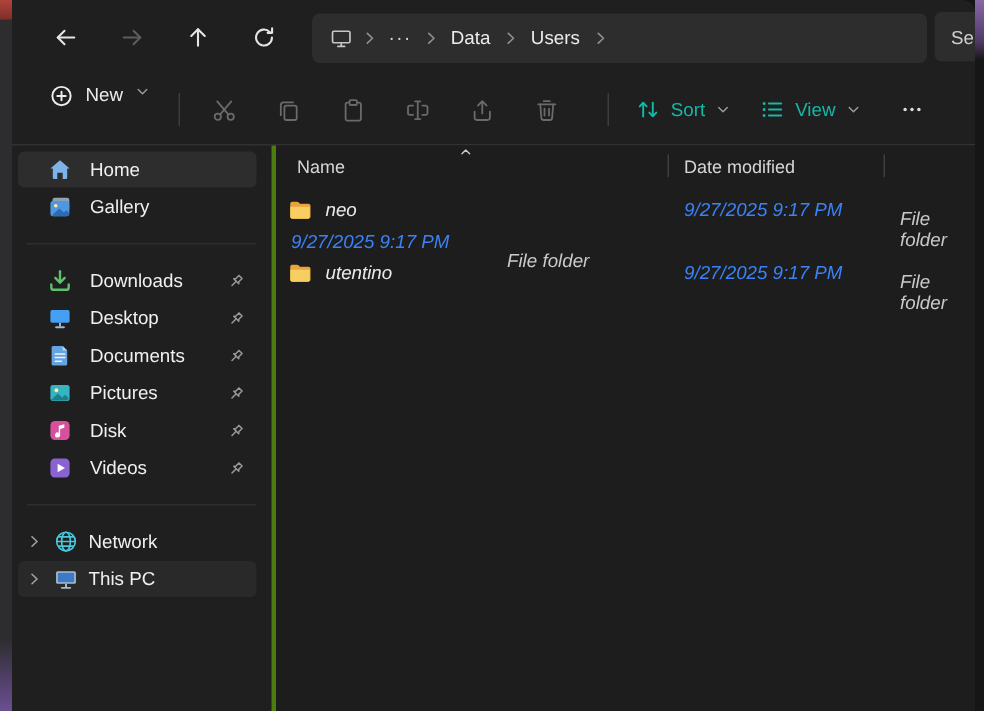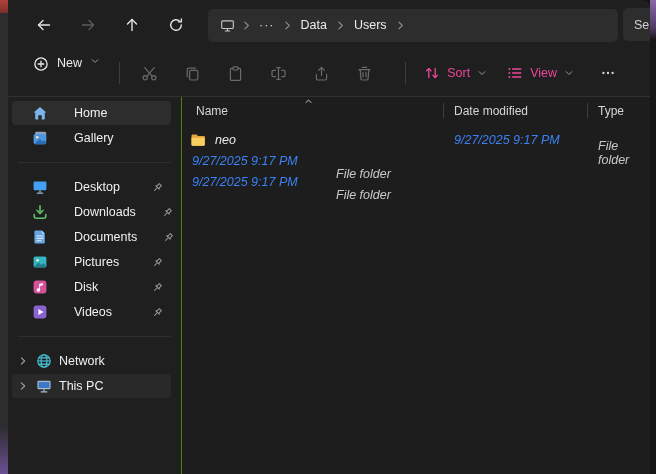--- a/index.html
+++ b/index.html
@@ -39,41 +39,41 @@
 
   
   .toolbar{height:46px;display:flex;align-items:center;padding:0 10px 0 14px;}
   .new-btn{display:flex;align-items:flex-start;gap:8px;height:34px;padding:0 11px;
       border-radius:4px;color:#ececec;}
   .tb-sep{width:1px;height:22px;background:#3d3d3d;margin:0 8px;flex:0 0 auto;}
   .tool-btn{width:43px;height:34px;display:flex;align-items:center;justify-content:center;
       border-radius:4px;color:#6a6a6a;flex:0 0 auto;}
   .tb-right{margin-left:auto;display:flex;align-items:center;}
   .dd-btn{display:flex;align-items:center;gap:7px;height:34px;padding:0 10px;
-      border-radius:4px;color:#ec4899;}
+      border-radius:4px;color:#14b8a6;}
   .more-btn{width:40px;height:34px;display:flex;align-items:center;justify-content:center;
       color:#dcdcdc;margin:0 12px 0 4px;border-radius:4px;}
   .chev-dim{color:#9a9a9a;display:flex;align-items:center;}
   .main-divider{height:1px;background:#313131;}
 
   
   .main{display:flex;height:377px;}
   .sidebar{width:173px;flex:0 0 auto;padding-top:4px;overflow:hidden;}
   .side-item{height:24px;margin:0 10px 1px 4px;border-radius:4px;display:flex;
-      align-items:center;gap:26px;padding:0 6px 0 20px;color:#f0f0f0;}
+      align-items:center;gap:12px;padding:0 6px 0 20px;color:#f0f0f0;}
   .side-item.selected{background:#2d2d2d;}
   .side-item.hl{background:#292929;}
   .side-item.tree{padding-left:4px;gap:7px;}
   .si-icon{width:16px;height:16px;display:flex;flex:0 0 auto;}
   .si-label{white-space:nowrap;}
   .pin{margin-left:auto;color:#989898;display:flex;flex:0 0 auto;padding-right:2px;}
   .tchev{width:13px;display:flex;justify-content:center;color:#a2a2a2;flex:0 0 auto;}
   .side-sep{height:1px;background:#2e2e2e;margin:12px 10px;}
 
-  .content{flex:1;border-left:1px solid #4d7c0f;background:#1d1d1d;display:flex;
+  .content{flex:1;border-left:3px solid #4d7c0f;background:#1d1d1d;display:flex;
       flex-direction:column;min-width:0;}
   .header-row{height:27px;display:flex;align-items:center;color:#d6d6d6;font-size:12px;}
   .hcell{box-sizing:border-box;position:relative;height:100%;display:flex;align-items:center;}
   .hcell.sepline::after{content:"";position:absolute;right:0;top:6px;width:1px;height:15px;
       background:#3f3f3f;}
   .h-name{width:262px;padding-left:14px;}
   .h-date{width:144px;padding-left:10px;}
   .h-type{flex:1;padding-left:10px;}
   .sort-caret{position:absolute;left:122px;top:0px;color:#c9c9c9;display:flex;}
   .rows{padding-top:5px;font-style:italic;}
@@ -278,45 +278,45 @@
                 <path d="M3 13.2 7.6 9l3 2.6 1.6-1.4 2 1.8v.4a1.8 1.8 0 0 1-1.8 1.8H3.4z" fill="#2c6cb5"></path>
               </svg>
           </span>
           <span class="si-label">Gallery</span>
         </div>
 
         <div class="side-sep"></div>
 
         <div class="side-item">
           <span class="si-icon">
-            <svg width="16" height="16" viewBox="0 0 16 16">
-                <rect x="1.6" y="2.6" width="12.8" height="8.6" rx="1.2" fill="#44a0f2"></rect>
-                <path d="M8 11.2v2.4" stroke="#9db8cf" stroke-width="1.3"></path>
-                <path d="M5.4 14.2h5.2" stroke="#9db8cf" stroke-width="1.3" stroke-linecap="round"></path>
-              </svg>
-          </span>
-          <span class="si-label">Desktop</span>
-          <span class="pin">
-            <svg width="11" height="11" viewBox="0 0 12 12" fill="none" stroke="currentColor" stroke-width="1.1" stroke-linecap="round" stroke-linejoin="round">
-                <g transform="rotate(45 6 6)">
-                  <path d="M4.4 1.6h3.2v3.4l1 1H3.4l1-1z"></path>
-                  <path d="M6 6v4.4"></path>
-                </g>
-              </svg>
-          </span>
-        </div>
-        <div class="side-item">
-          <span class="si-icon">
             <svg width="16" height="16" viewBox="0 0 16 16" fill="none" stroke="#5dc06a" stroke-width="1.6" stroke-linecap="round" stroke-linejoin="round">
                 <path d="M8 1.8v7.4"></path>
                 <path d="M4.9 6.3 8 9.4l3.1-3.1"></path>
                 <path d="M2.2 10.6v2a1.6 1.6 0 0 0 1.6 1.6h8.4a1.6 1.6 0 0 0 1.6-1.6v-2"></path>
               </svg>
           </span>
           <span class="si-label">Downloads</span>
+          <span class="pin">
+            <svg width="11" height="11" viewBox="0 0 12 12" fill="none" stroke="currentColor" stroke-width="1.1" stroke-linecap="round" stroke-linejoin="round">
+                <g transform="rotate(45 6 6)">
+                  <path d="M4.4 1.6h3.2v3.4l1 1H3.4l1-1z"></path>
+                  <path d="M6 6v4.4"></path>
+                </g>
+              </svg>
+          </span>
+        </div>
+        <div class="side-item">
+          <span class="si-icon">
+            <svg width="16" height="16" viewBox="0 0 16 16">
+                <rect x="1.6" y="2.6" width="12.8" height="8.6" rx="1.2" fill="#44a0f2"></rect>
+                <path d="M8 11.2v2.4" stroke="#9db8cf" stroke-width="1.3"></path>
+                <path d="M5.4 14.2h5.2" stroke="#9db8cf" stroke-width="1.3" stroke-linecap="round"></path>
+              </svg>
+          </span>
+          <span class="si-label">Desktop</span>
           <span class="pin">
             <svg width="11" height="11" viewBox="0 0 12 12" fill="none" stroke="currentColor" stroke-width="1.1" stroke-linecap="round" stroke-linejoin="round">
                 <g transform="rotate(45 6 6)">
                   <path d="M4.4 1.6h3.2v3.4l1 1H3.4l1-1z"></path>
                   <path d="M6 6v4.4"></path>
                 </g>
               </svg>
           </span>
         </div>
         <div class="side-item">
@@ -431,43 +431,47 @@
           <div class="hcell h-name sepline">
             <span class="sort-caret">
               <svg width="9" height="9" viewBox="0 0 12 12" fill="none" stroke="currentColor" stroke-width="1.3" stroke-linecap="round" stroke-linejoin="round">
                   <path d="M2.6 7.4 6 4l3.4 3.4"></path>
                 </svg>
             </span>
             <span>Name</span>
           </div>
           <div class="hcell h-date sepline">
             <span>Date modified</span>
-          </div>
-          <div class="hcell h-type">
-            <span>Type</span>
           </div>
         </div>
 
         <div class="rows">
           <div class="file-row">
             <div class="cell-name">
               <svg width="16" height="16" viewBox="0 0 16 16">
                   <path d="M1.5 3.8c0-.7.6-1.3 1.3-1.3h3.2c.4 0 .7.1 1 .4l1 1h5.7c.7 0 1.3.6 1.3 1.3v7.3c0 .7-.6 1.3-1.3 1.3H2.8c-.7 0-1.3-.6-1.3-1.3z" fill="#e8a33d"></path>
                   <path d="M1.5 5.8h13v6.7c0 .7-.6 1.3-1.3 1.3H2.8c-.7 0-1.3-.6-1.3-1.3z" fill="#f6cf60"></path>
                 </svg>
               <span>neo</span>
             </div>
             <div class="cell-date">9/27/2025 9:17 PM</div>
             <div class="cell-type">File folder</div>
           </div>
           <div class="file-row">
             <div class="cell-date">9/27/2025 9:17 PM</div>
             <div class="cell-type">File folder</div>
           </div>
           <div class="file-row">
+            <div class="cell-name">
+              <svg width="16" height="16" viewBox="0 0 16 16">
+                  <path d="M1.5 3.8c0-.7.6-1.3 1.3-1.3h3.2c.4 0 .7.1 1 .4l1 1h5.7c.7 0 1.3.6 1.3 1.3v7.3c0 .7-.6 1.3-1.3 1.3H2.8c-.7 0-1.3-.6-1.3-1.3z" fill="#e8a33d"></path>
+                  <path d="M1.5 5.8h13v6.7c0 .7-.6 1.3-1.3 1.3H2.8c-.7 0-1.3-.6-1.3-1.3z" fill="#f6cf60"></path>
+                </svg>
+              <span>utentino</span>
+            </div>
             <div class="cell-date">9/27/2025 9:17 PM</div>
             <div class="cell-type">File folder</div>
           </div>
         </div>
       </div>
 
     </div>
   </div>
 </div>
 

